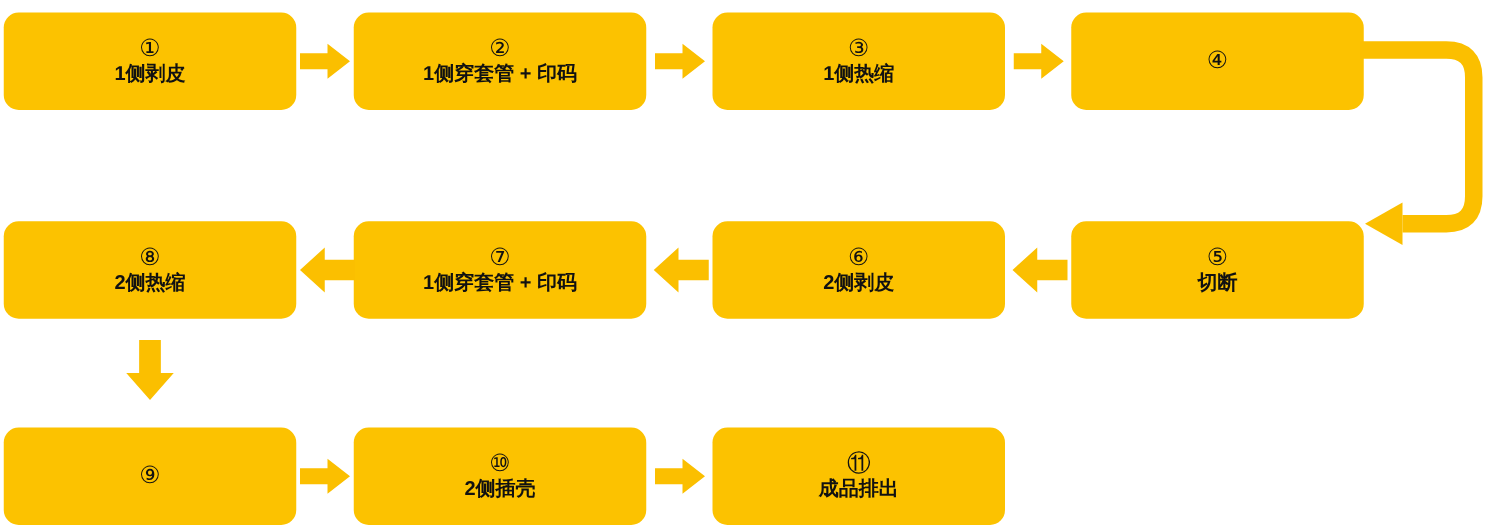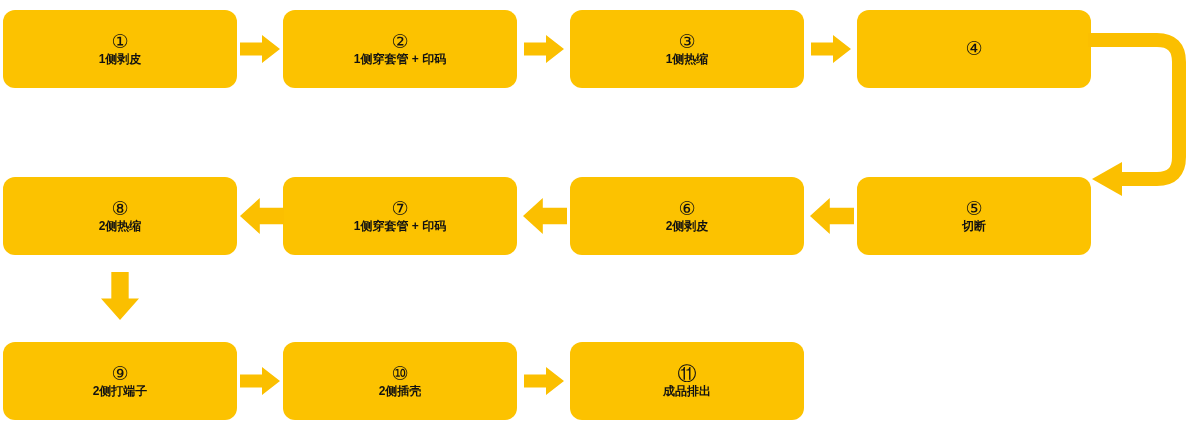--- a/index.html
+++ b/index.html
@@ -34,21 +34,21 @@
   }
   .node-index {
     font-size: 19px;
     font-weight: 400;
     color: #111111;
     letter-spacing: 0;
     margin-bottom: 1px;
     font-family: "DejaVu Sans", "Liberation Sans", sans-serif;
   }
   .node-label {
-    font-size: 12px;
+    font-size: 16px;
     font-weight: 700;
     color: #111111;
     white-space: nowrap;
     font-family: "Liberation Sans", "DejaVu Sans", sans-serif;
   }
   .connector {
     position: absolute;
     pointer-events: none;
   }
   .connector svg {
@@ -86,21 +86,20 @@
     <div class="node" style="left: 283px; top: 177px; width: 234px; height: 78px; background: rgb(252, 194, 0);">
       <div class="node-index">⑦</div>
       <div class="node-label">1侧穿套管 + 印码</div>
     </div>
     <div class="node" style="left: 3px; top: 177px; width: 234px; height: 78px; background: rgb(252, 194, 0);">
       <div class="node-index">⑧</div>
       <div class="node-label">2侧热缩</div>
     </div>
     <div class="node" style="left: 3px; top: 342px; width: 234px; height: 78px; background: rgb(252, 194, 0);">
       <div class="node-index">⑨</div>
-      <div class="node-label">2侧打端子</div>
     </div>
     <div class="node" style="left: 283px; top: 342px; width: 234px; height: 78px; background: rgb(252, 194, 0);">
       <div class="node-index">⑩</div>
       <div class="node-label">2侧插壳</div>
     </div>
     <div class="node" style="left: 570px; top: 342px; width: 234px; height: 78px; background: rgb(252, 194, 0);">
       <div class="node-index">⑪</div>
       <div class="node-label">成品排出</div>
     </div>
     <div class="connector" style="left: 240px; top: 35px; width: 40px; height: 28px;">

